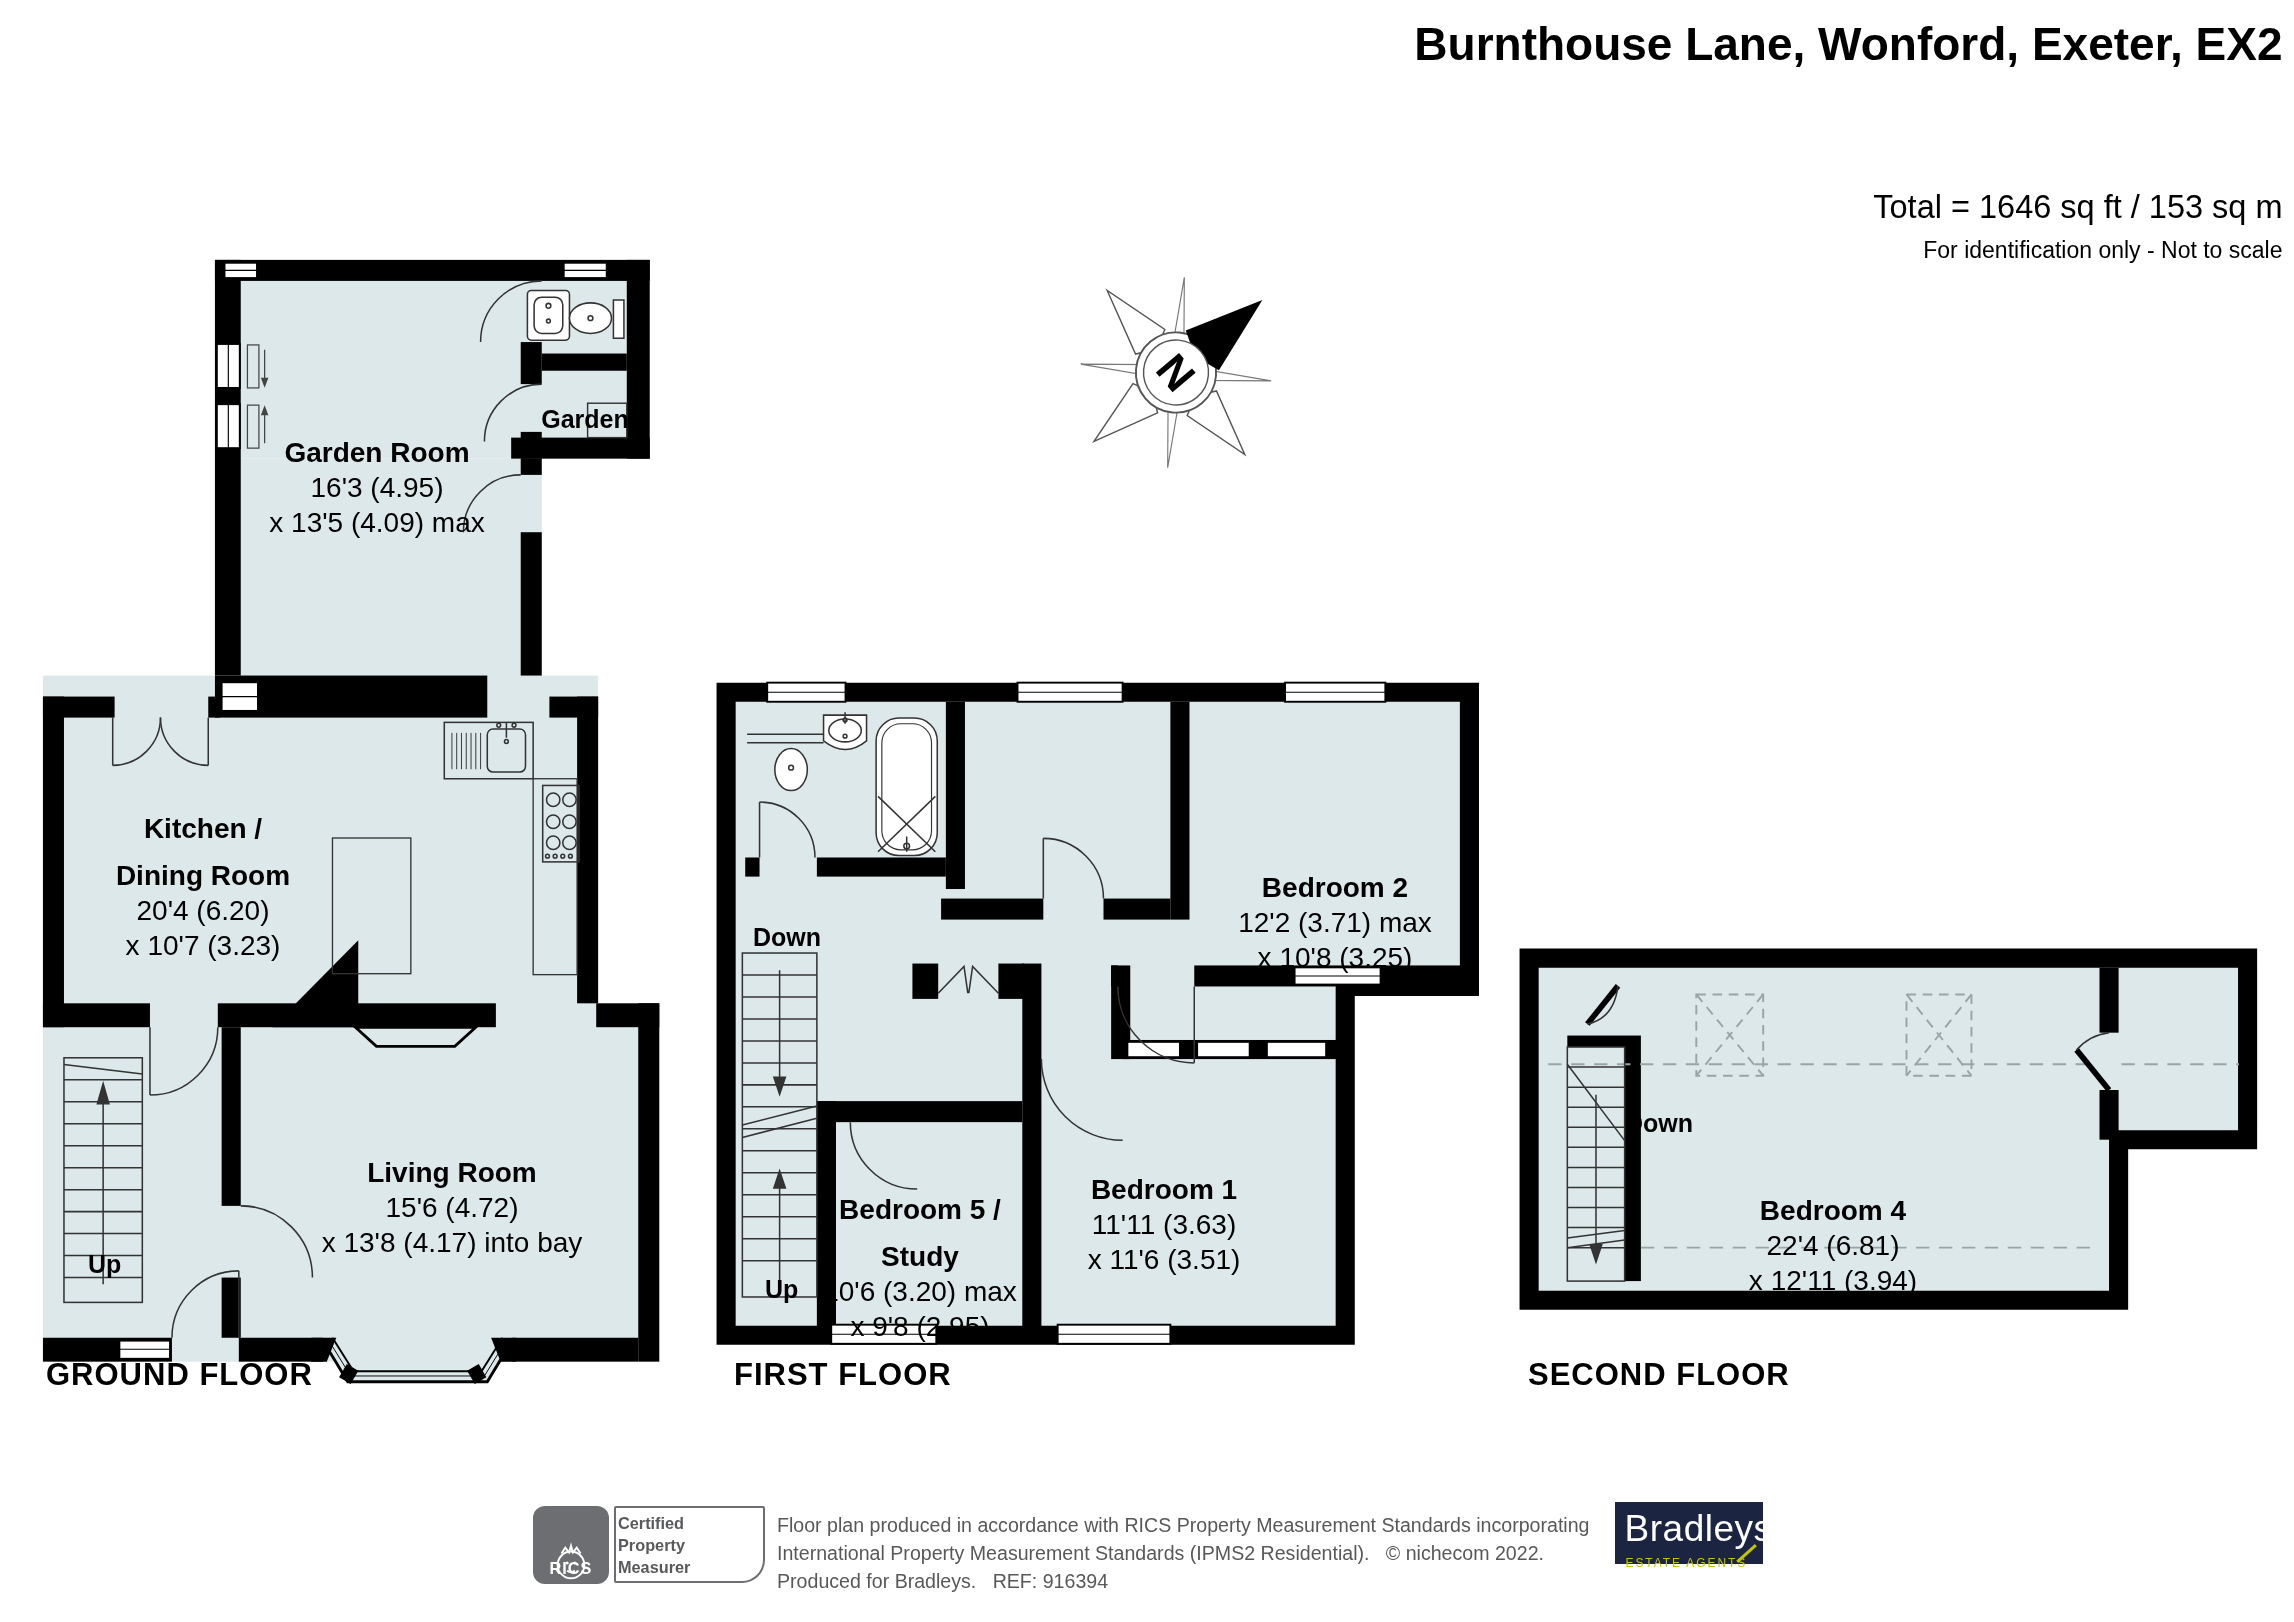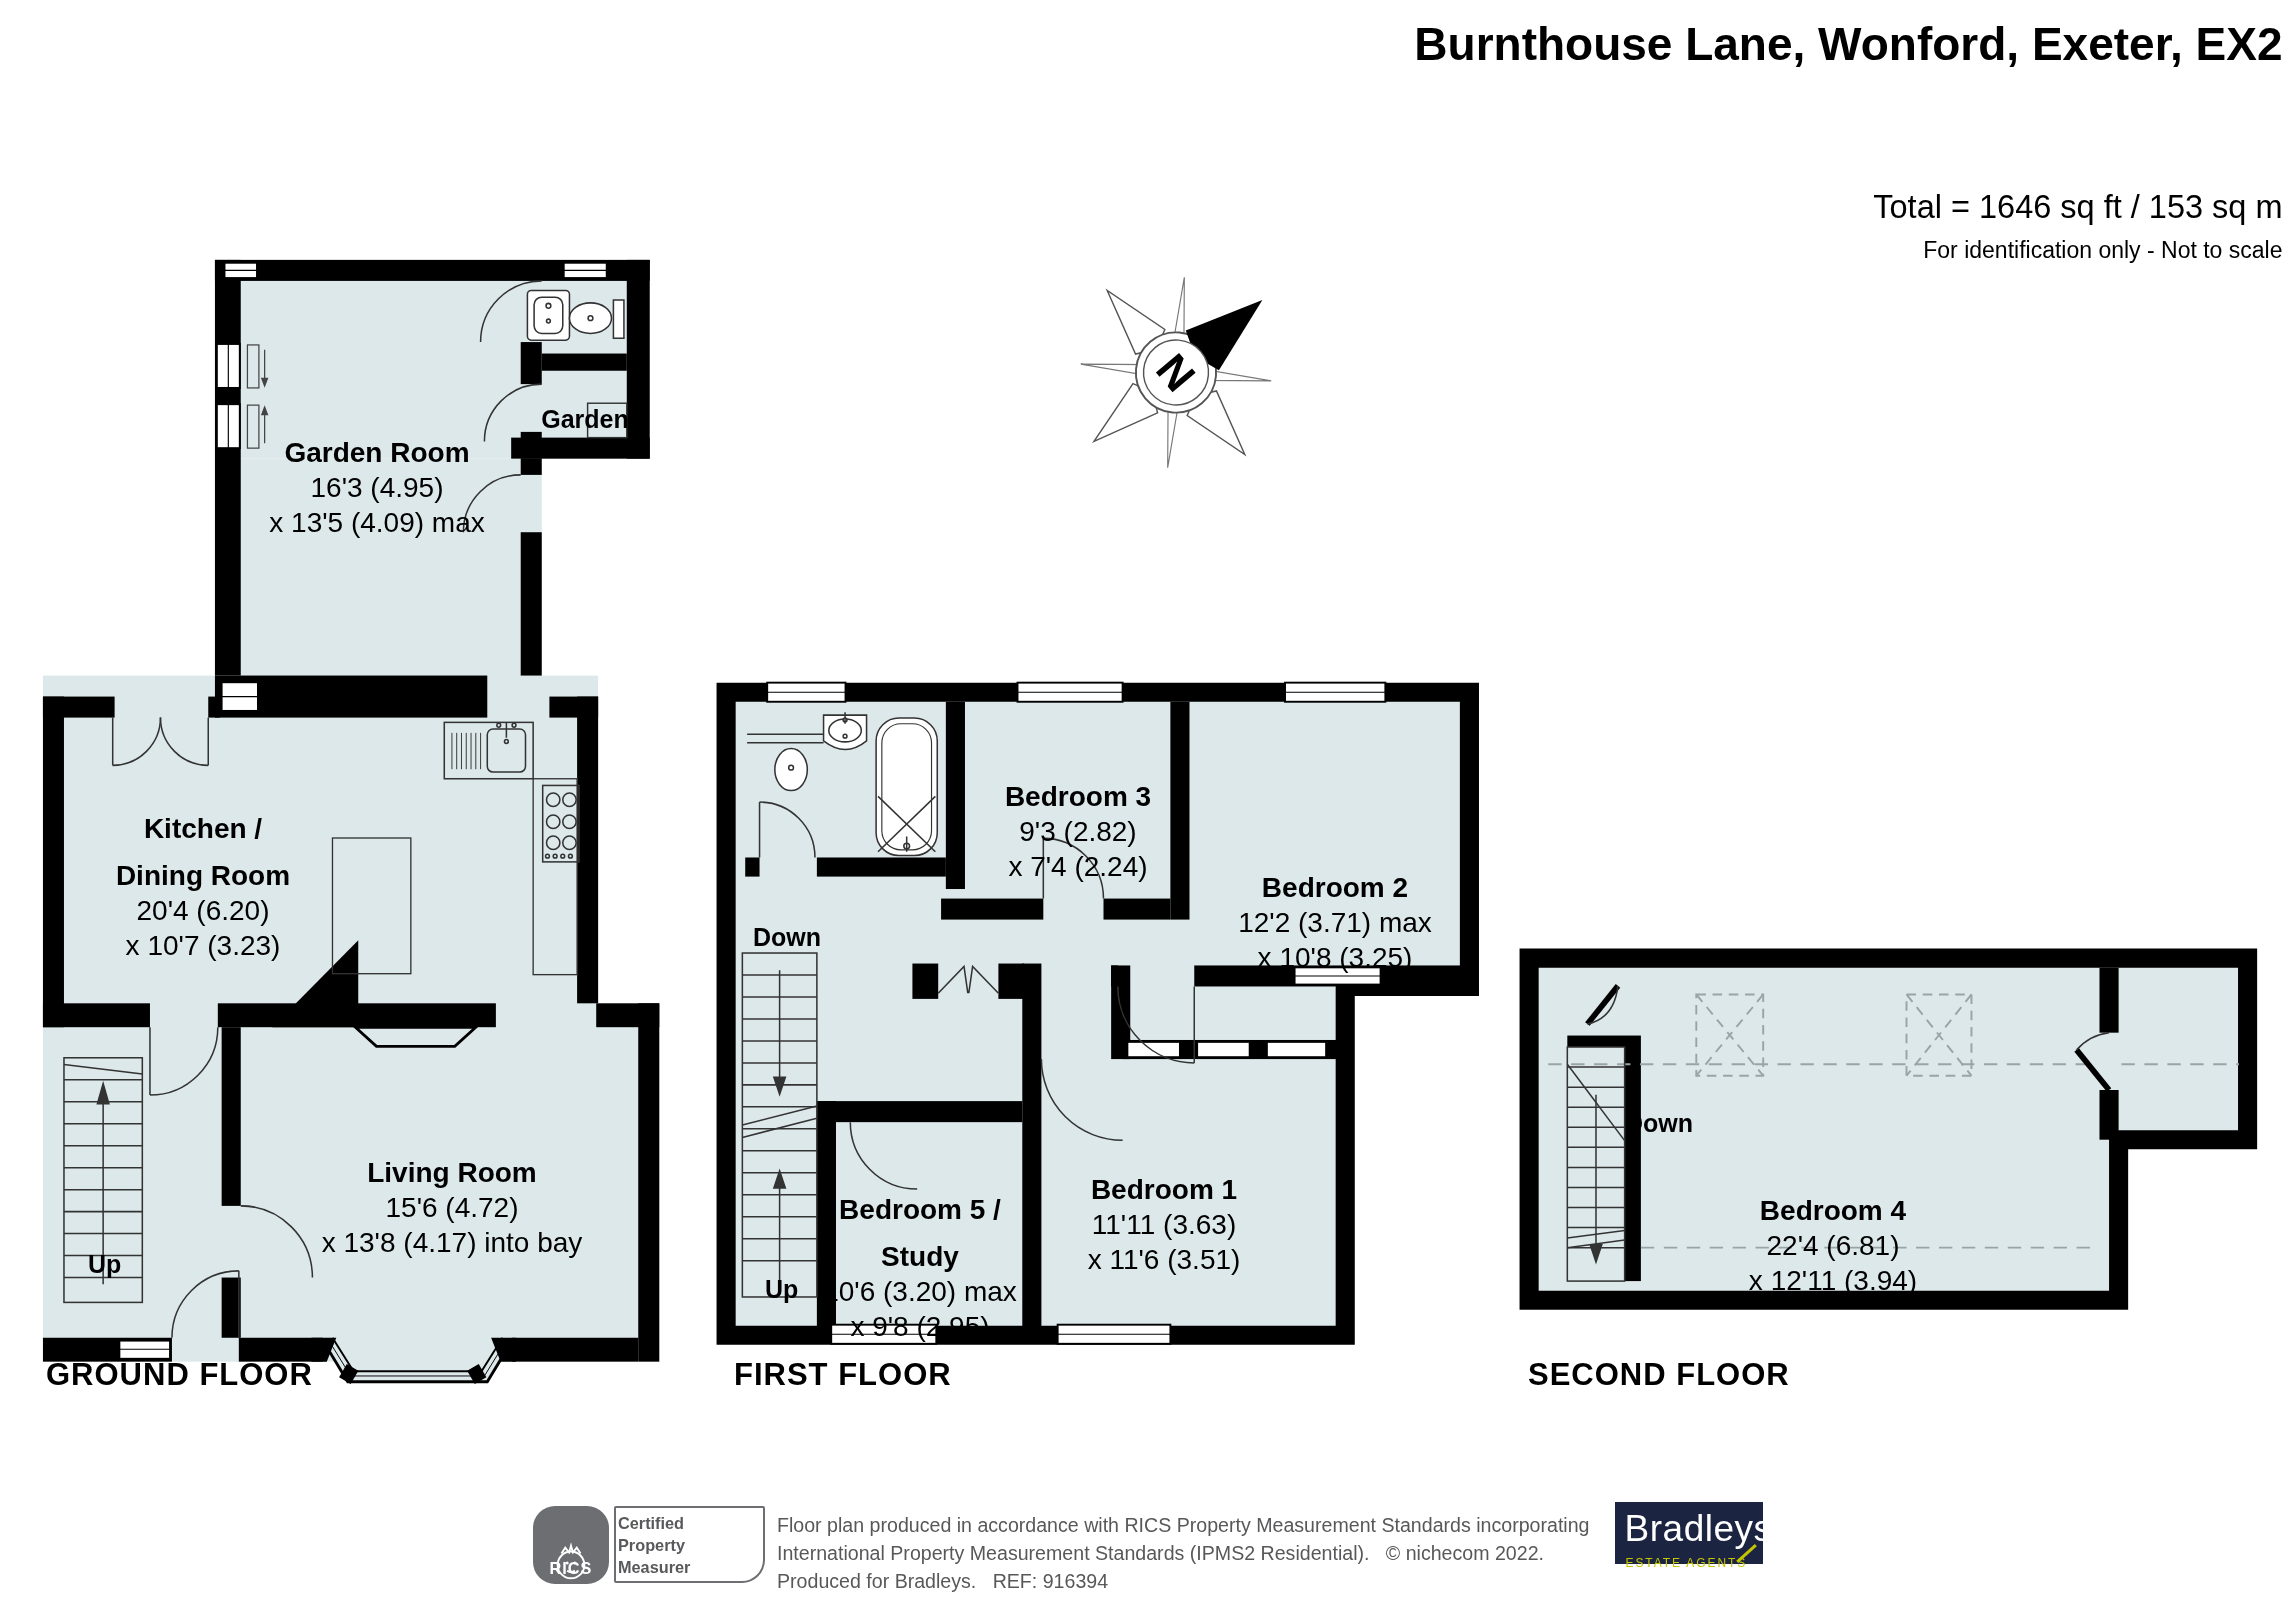--- a/index.html
+++ b/index.html
@@ -10,21 +10,21 @@
   .hdr-line{position:absolute;right:11.5px;font-size:32.5px;white-space:nowrap;}
   .hdr-note{position:absolute;right:11.5px;font-size:23px;white-space:nowrap;}
   .room-label{position:absolute;transform:translateX(-50%);text-align:center;line-height:35px;
               font-size:28px;white-space:nowrap;}
   .room-label .nm{font-weight:bold;margin-top:12px;}
   .small-label{position:absolute;font-size:25px;font-weight:bold;white-space:nowrap;}
   .floor-title{position:absolute;top:1357px;font-size:31px;font-weight:bold;letter-spacing:1px;white-space:nowrap;}
   .util-label{position:absolute;transform:translateX(-50%);font-size:25px;font-weight:bold;white-space:nowrap;}
   
   .rics-box{position:absolute;left:533px;top:1506px;width:76px;height:78px;background:#6d6e71;
-            border-radius:22px;display:flex;flex-direction:column;align-items:center;justify-content:flex-end;}
+            border-radius:12px;display:flex;flex-direction:column;align-items:center;justify-content:flex-end;}
   .rics-txt{color:#fff;font-weight:bold;font-size:16.3px;letter-spacing:1px;margin-bottom:5.7px;}
   .cert-box{position:absolute;left:614px;top:1506px;width:145px;height:73px;border:2.9px solid #6d6e71;
             border-radius:1.9px 1.9px 23px 1.9px;background:#fff;display:flex;flex-direction:column;justify-content:center;
             padding-left:2px;}
   .cert-box div{font-size:16.3px;font-weight:bold;color:#58595b;line-height:22px;}
   .foot-text{position:absolute;left:777px;top:1499px;font-size:19.6px;color:#58585a;line-height:28px;white-space:nowrap;margin-top:12px;}
   .bradleys{position:absolute;left:1615px;top:1502px;width:148px;height:62px;background:#1b2542;}
   .bradleys .bname{position:absolute;left:9.6px;top:5.7px;color:#fff;font-size:37px;letter-spacing:0.5px;}
   .bradleys .btag{position:absolute;left:10.5px;top:54px;color:#c5c400;font-size:12px;letter-spacing:1.9px;}
   .bradleys .slash{position:absolute;left:119px;top:50px;width:25px;height:2.9px;background:#c5c400;
@@ -376,25 +376,20 @@
     <div>20'4 (6.20)</div>
     <div>x 10'7 (3.23)</div>
   </div>
   <div class="room-label" style="left:452px;top:1143px">
     <div class="nm">Living Room</div>
     <div>15'6 (4.72)</div>
     <div>x 13'8 (4.17) into bay</div>
   </div>
   <div class="small-label" style="left:88px;top:1250px">Up</div>
 
-  <div class="room-label" style="left:1078px;top:767px">
-    <div class="nm">Bedroom 3</div>
-    <div>9'3 (2.82)</div>
-    <div>x 7'4 (2.24)</div>
-  </div>
   <div class="room-label" style="left:1335px;top:858px">
     <div class="nm">Bedroom 2</div>
     <div>12'2 (3.71) max</div>
     <div>x 10'8 (3.25)</div>
   </div>
   <div class="room-label" style="left:920px;top:1180px">
     <div class="nm">Bedroom 5 /</div>
     <div class="nm">Study</div>
     <div>10'6 (3.20) max</div>
     <div>x 9'8 (2.95)</div>

